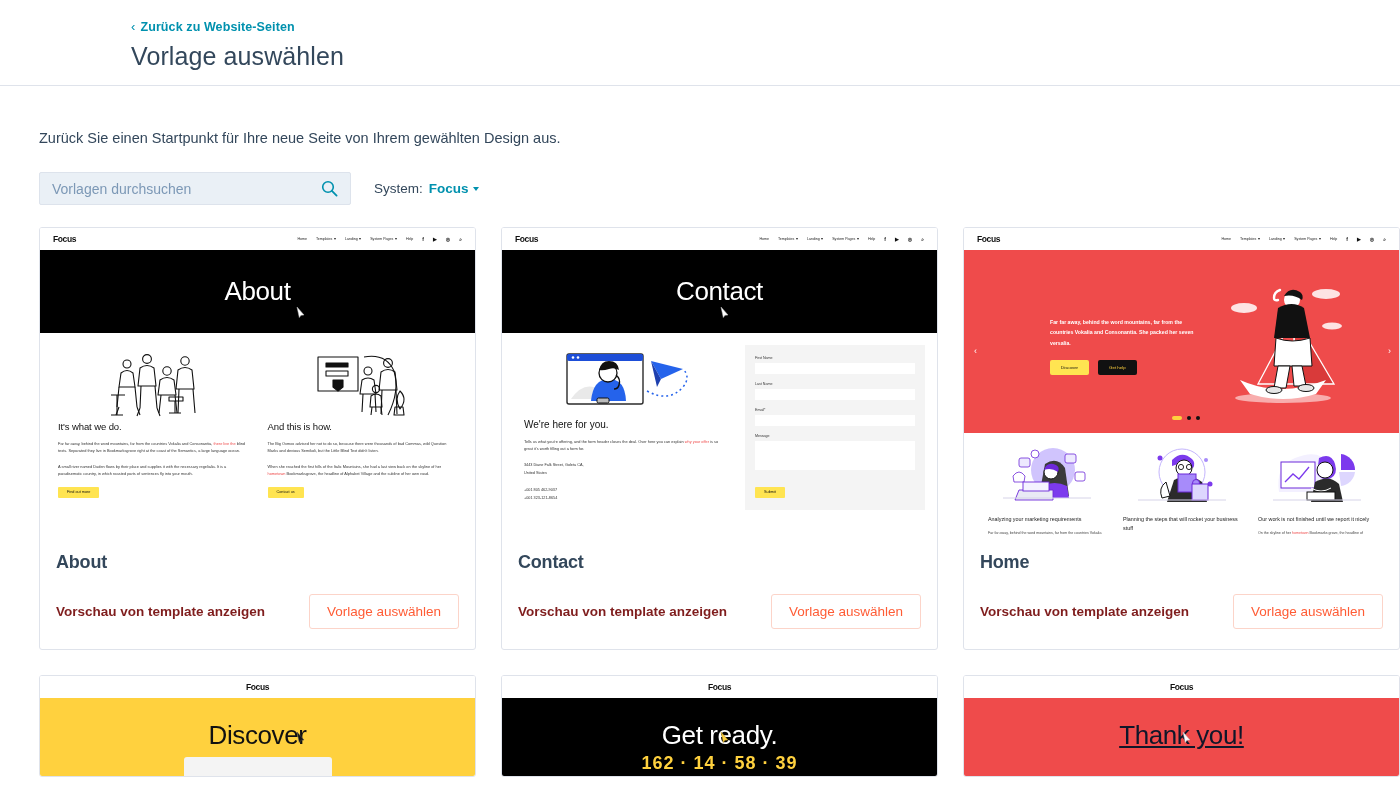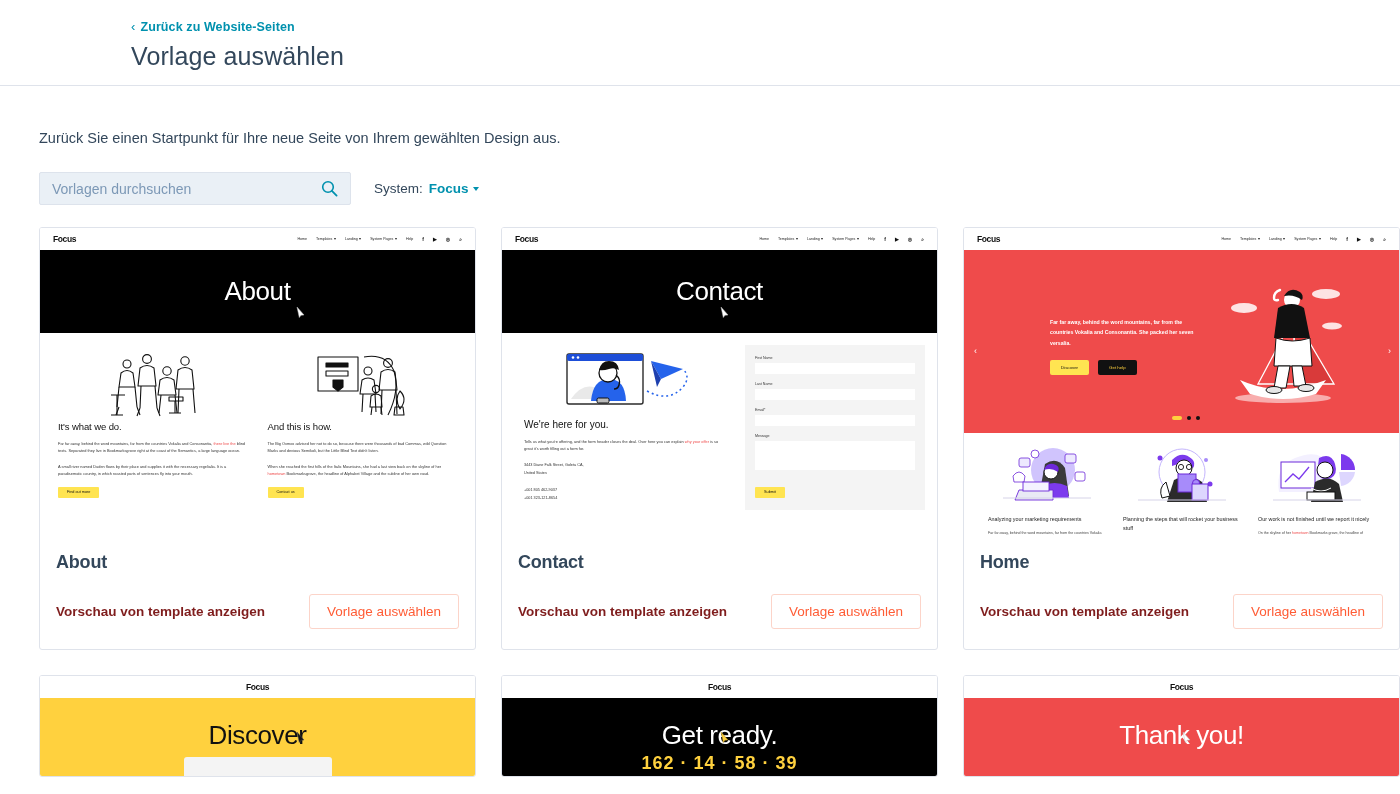--- a/index.html
+++ b/index.html
@@ -125,21 +125,21 @@
 
   .hero {
     height: 83px; display: flex; align-items: center; justify-content: center;
   }
   .hero.black { background: #000; }
   .hero.yellow { background: #ffd13e; }
   .hero.red { background: #ef4b4b; }
   .hero-title { font-size: 26px; font-weight: 400; letter-spacing: -.4px; }
   .hero.black .hero-title { color: #fff; }
   .hero.yellow .hero-title { color: #111; }
-  .hero.red .hero-title { color: #ffffff; }
+  .hero.red .hero-title { color: #0f172a; text-decoration: underline; }
   .hero-title.yellowtext { color: #ffd13e; }
 
   .cursor {
     position: absolute; width: 9px; height: 9px;
   }
   .cursor svg { display:block; }
 
   
   .about-body { padding: 12px 18px 0 18px; display: flex; gap: 20px; }
   .about-col { flex: 1; }

